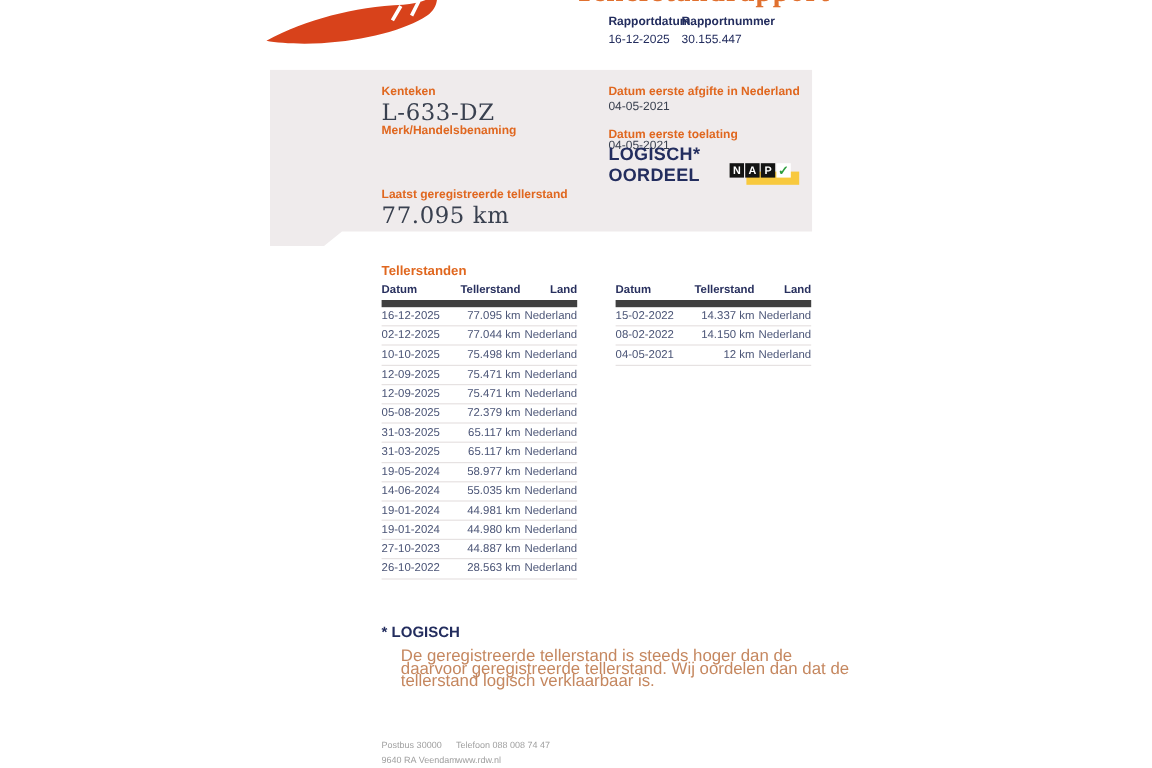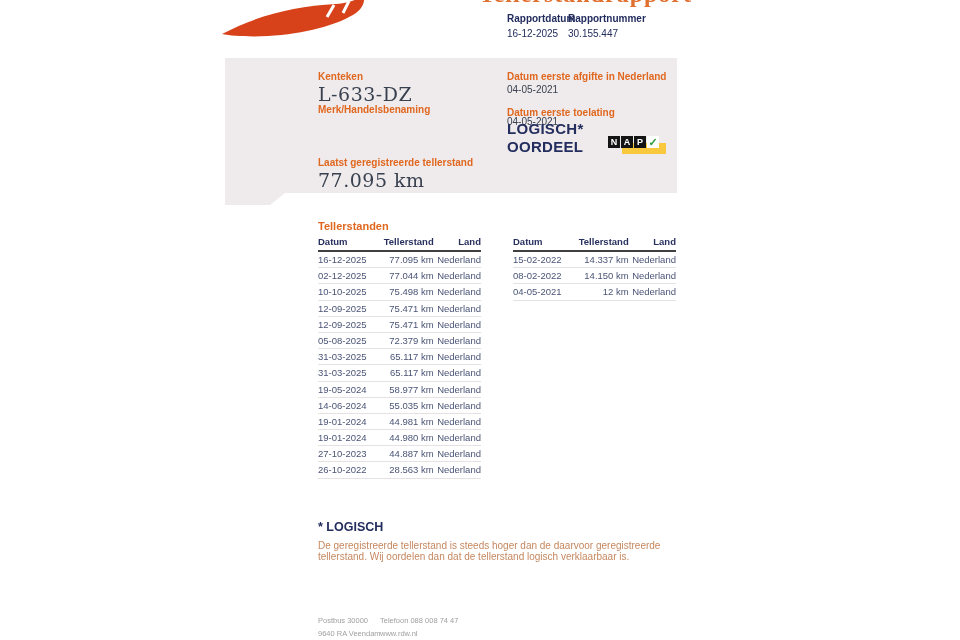--- a/index.html
+++ b/index.html
@@ -37,28 +37,28 @@
     width:12px; height:12px; background:#141414; color:#fff; font-weight:bold;
     font-size:9px; display:flex; align-items:center; justify-content:center;
   }
   .nap-check {
     width:12px; height:12px; background:#fff; color:#2f9e3f; font-weight:bold;
     font-size:11px; display:flex; align-items:center; justify-content:center;
   }
   
   .tbl-title { position:absolute; left:318px; top:220px; font-size:11px; font-weight:bold; color:#e0671f; }
   .t { position:absolute; top:236px; width:163px; font-size:9.5px; color:#4a5476; }
-  .t-head { display:flex; font-weight:bold; color:#28305e; border-bottom:2px solid #404040; padding-bottom:3px; }
+  .t-head { display:flex; font-weight:bold; color:#28305e; border-bottom:6px solid #404040; padding-bottom:3px; }
   .t-row { display:flex; border-bottom:1px solid #e6e2e2; padding:2px 0 2.2px 0; }
   .c1 { width:34%; text-align:left; }
   .c2 { width:37%; text-align:right; }
   .c3 { width:29%; text-align:right; }
   
   .fn-title { position:absolute; left:318px; top:520px; font-size:12.5px; font-weight:bold; color:#232d5e; }
-  .fn-body { position:absolute; left:318px; top:541px; width:378px; font-size:10px; line-height:10.5px; color:#c5875f; }
+  .fn-body { position:absolute; left:334px; top:541px; width:378px; font-size:14px; line-height:10.5px; color:#c5875f; }
   
   .foot { position:absolute; font-size:7.5px; color:#a0a0a0; line-height:13px; }
   .foot-right { text-align:center;margin-top:48px; }
 </style>
 </head>
 <body>
 
 <div class="page">
 
   <svg class="logo" viewBox="0 0 156 52">

